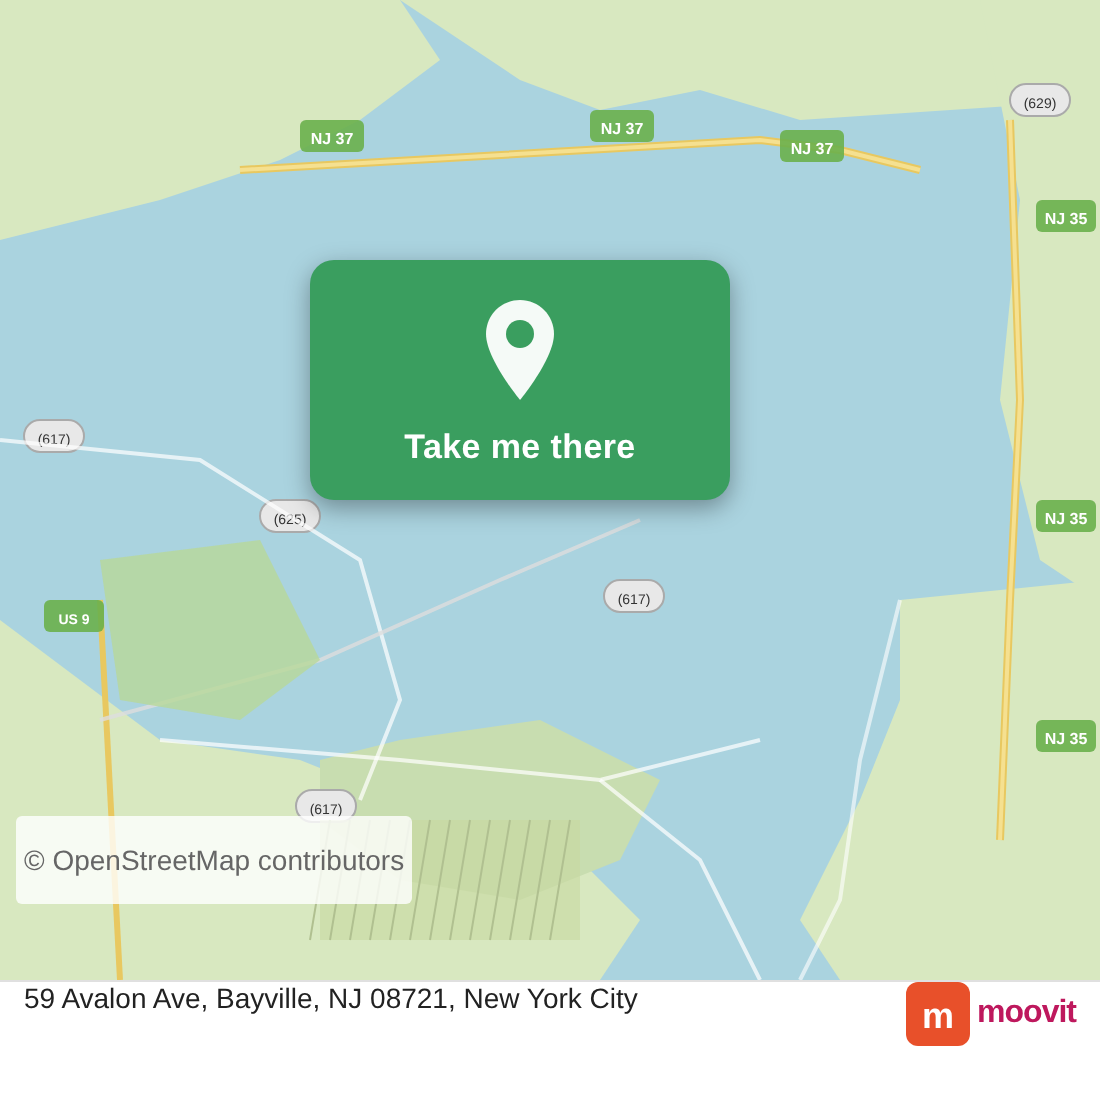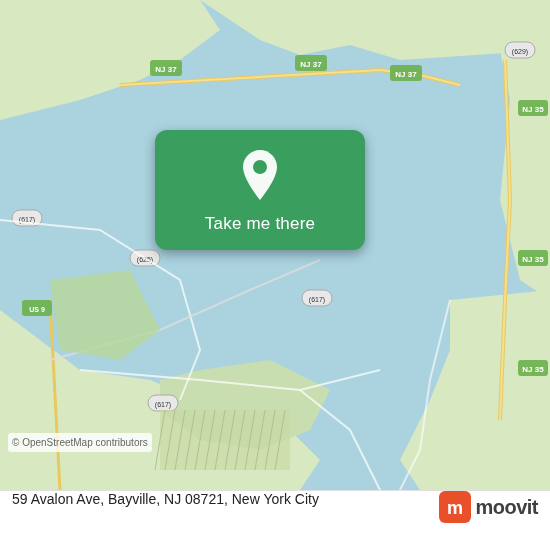--- a/index.html
+++ b/index.html
@@ -43,44 +43,44 @@
 
     #location-pin {
       width: 46px;
       height: 56px;
       margin-bottom: 10px;
     }
 
     #take-me-there-label {
       color: #fff;
       font-size: 17px;
-      font-weight: 400;
+      font-weight: 700;
       letter-spacing: 0.2px;
       white-space: nowrap;
     }
 
     #footer-bar {
       width: 550px;
       height: 60px;
       background: #fff;
       display: flex;
       align-items: flex-start;
       padding: 0 12px;
       border-top: 1px solid #e0e0e0;
       position: relative;
     }
 
     #osm-attribution {
-      font-size: 10px;
+      font-size: 14px;
       color: #666;
       position: absolute;
       bottom: 38px;
       left: 8px;
       background: rgba(255,255,255,0.8);
-      padding: 4px 4px;
+      padding: 14px 4px;
       border-radius: 3px;
     }
 
     #address-text {
       font-size: 14px;
       color: #222;
       font-weight: 500;
       flex: 1;
     }
 
@@ -89,23 +89,23 @@
       align-items: center;
       gap: 4px;
     }
 
     #moovit-icon {
       width: 32px;
       height: 32px;
     }
 
     #moovit-text {
-      font-size: 20px;
+      font-size: 16px;
       font-weight: 700;
-      color: #404040;
+      color: #be185d;
       letter-spacing: -0.5px;
     }
   </style>
 </head>
 <body>
 
 <div id="map-container">
   <svg id="map-svg" viewBox="0 0 550 490" xmlns="http://www.w3.org/2000/svg">
 
     <rect width="550" height="490" fill="#aad3df"></rect>

